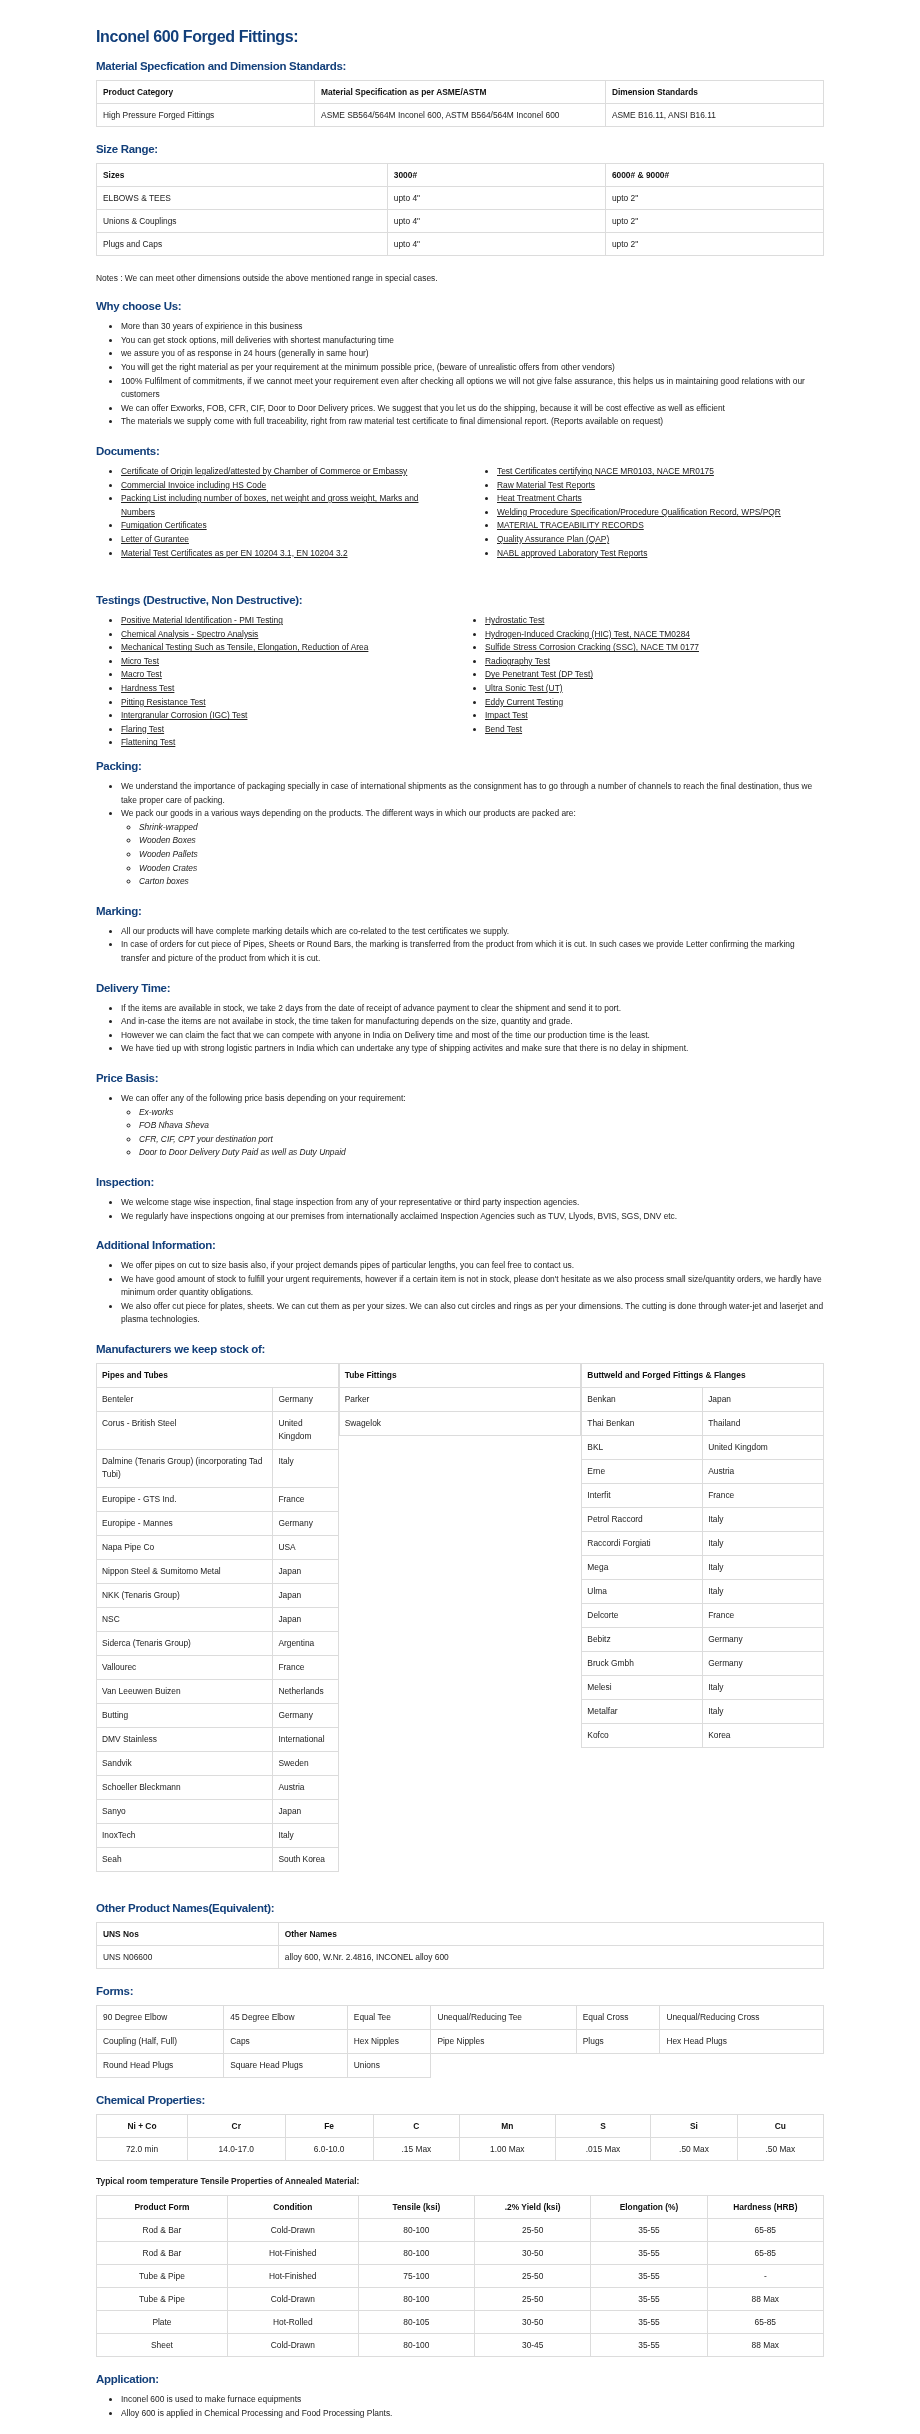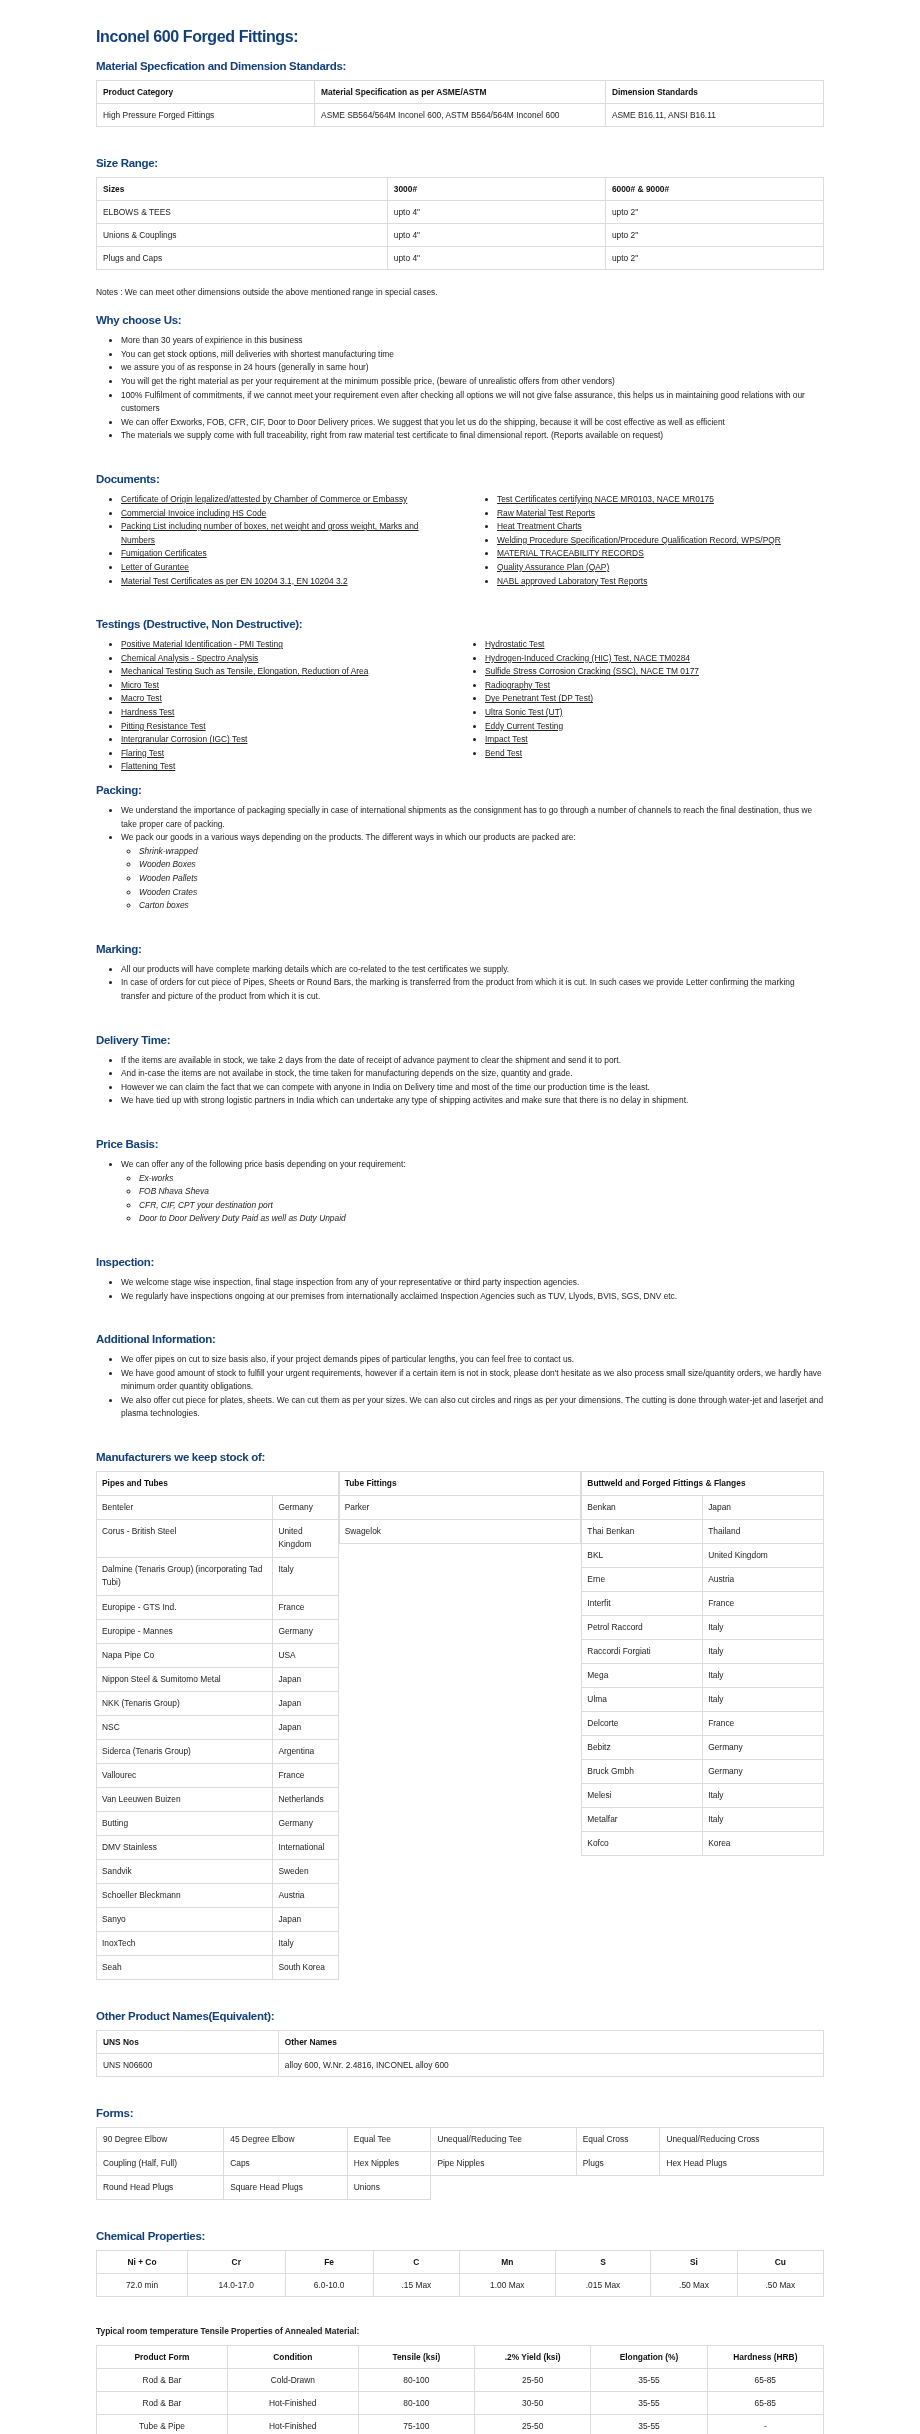--- a/index.html
+++ b/index.html
@@ -11,21 +11,21 @@
   }
   .page { position: relative; padding: 26px 96px 0 96px; width: 920px; }
   h1 {
     margin: 0 0 10px 0; font-size: 16px; font-weight: bold;
     color: #123f7a; letter-spacing: -0.4px; line-height: 22px;
   }
   h2 {
     margin: 0 0 6px 0; font-size: 11.5px; font-weight: bold;
     color: #123f7a; letter-spacing: -0.3px; line-height: 16px;
   }
-  .section { margin-bottom: 28px; }
+  .section { margin-bottom: 14px; }
   table { border-collapse: collapse; width: 100%; }
   td, th {
     border: 1px solid #dcdcdc; padding: 0 6px; height: 23px;
     font-size: 8.4px; text-align: left; vertical-align: middle; font-weight: normal;
   }
   th { font-weight: bold; color: #111; }
   .center td, .center th { text-align: center; }
   .note { margin: 2px 0 12px 0; font-size: 8.4px; }
   ul { margin: 0; padding-left: 25px; }
   ul li { margin: 0; padding: 0; font-size: 8.4px; line-height: 13.6px; }
@@ -133,21 +133,21 @@
         <li>Raw Material Test Reports</li>
         <li>Heat Treatment Charts</li>
         <li>Welding Procedure Specification/Procedure Qualification Record, WPS/PQR</li>
         <li>MATERIAL TRACEABILITY RECORDS</li>
         <li>Quality Assurance Plan (QAP)</li>
         <li>NABL approved Laboratory Test Reports</li>
       </ul>
     </div>
   </div>
 
-  <div class="section" style="margin-top:20px;margin-bottom:8px">
+  <div class="section" style="margin-top:32px;margin-bottom:8px">
     <h2>Testings (Destructive, Non Destructive):</h2>
     <div class="cols">
       <ul>
         <li>Positive Material Identification - PMI Testing</li>
         <li>Chemical Analysis - Spectro Analysis</li>
         <li>Mechanical Testing Such as Tensile, Elongation, Reduction of Area</li>
         <li>Micro Test</li>
         <li>Macro Test</li>
         <li>Hardness Test</li>
         <li>Pitting Resistance Test</li>

